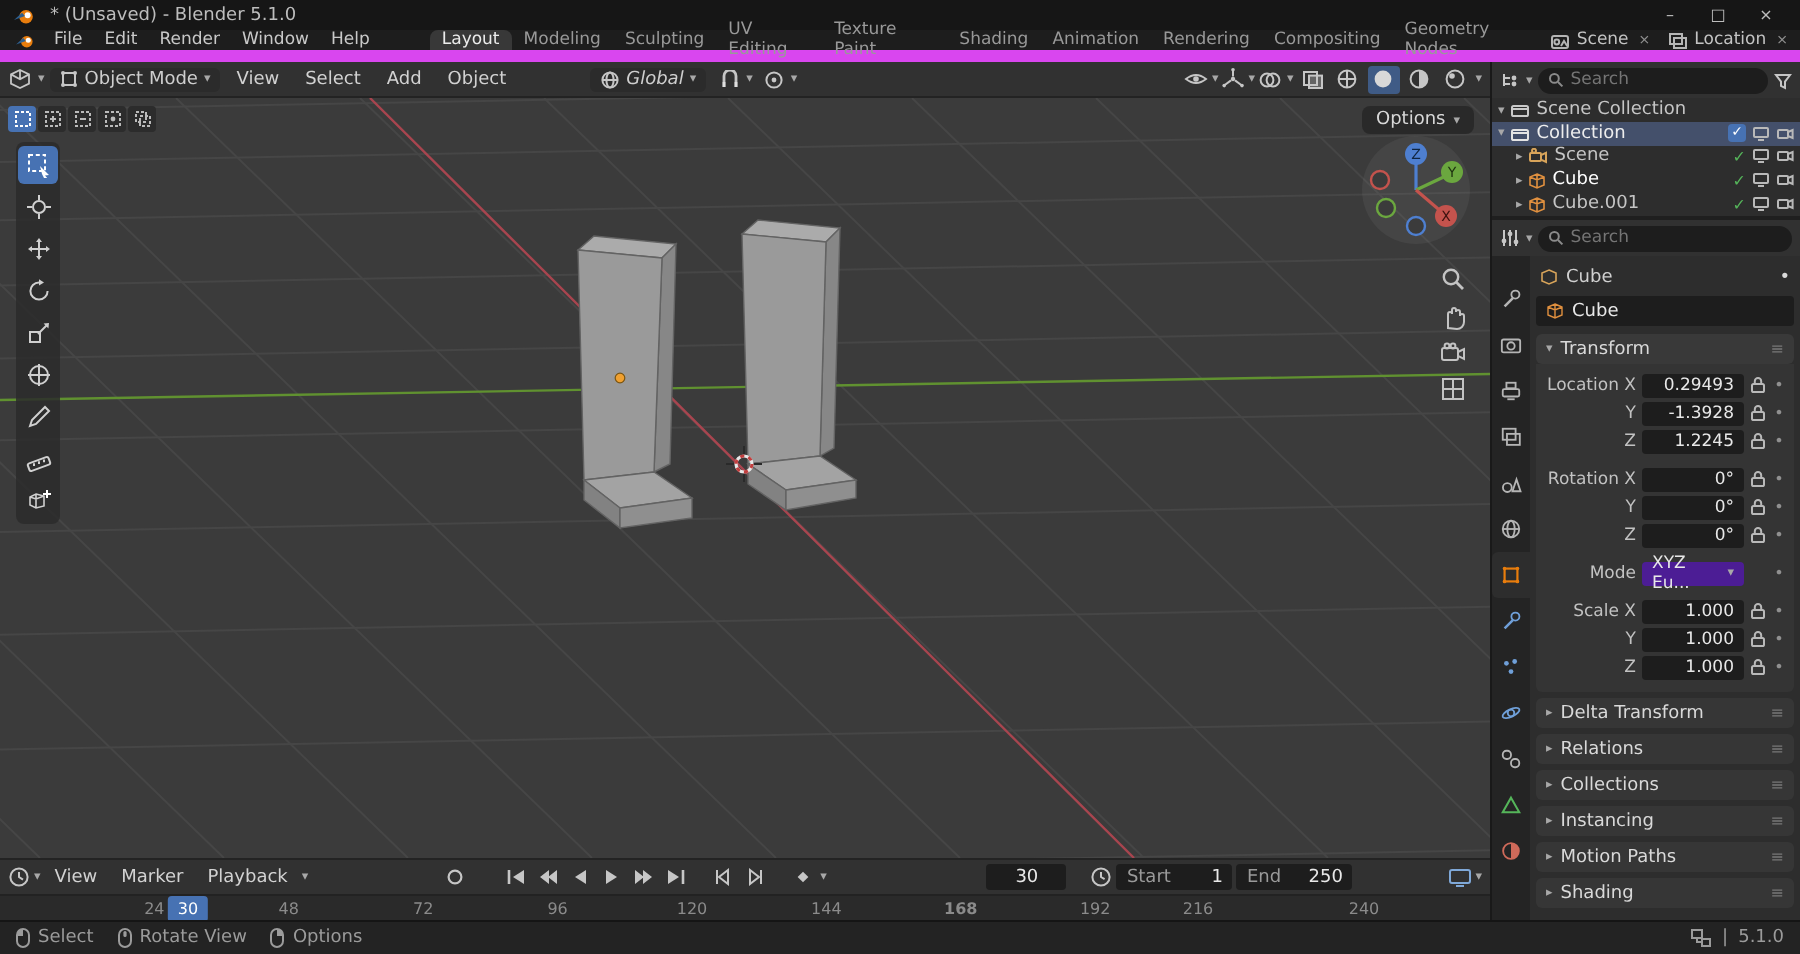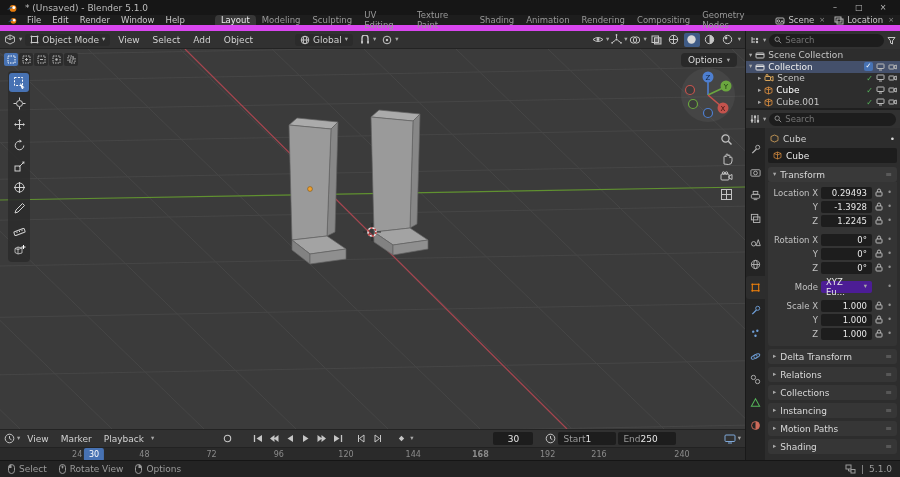--- a/index.html
+++ b/index.html
@@ -48,21 +48,21 @@
   .tool.active{background:var(--c-accent,#4772b3);}
   .gizmo{position:absolute;right:6px;top:14px;}
   .vp-icons{position:absolute;right:12px;top:84px;display:flex;flex-direction:column;gap:6px;align-items:center;}
 
   
   .tl-header{height:18px;background:#313131;border-top:1px solid #232323;display:flex;align-items:center;gap:2px;padding:0 4px;flex:0 0 auto;}
   .tl-transport{display:flex;align-items:center;gap:1px;margin-left:64px;}
   .tbtn{width:15px;height:14px;display:flex;align-items:center;justify-content:center;border-radius:2px;}
   .field{background:#1d1d1d;border-radius:2px;height:13px;display:flex;align-items:center;color:#e8e8e8;padding:0 5px;}
   .frame-field{width:40px;justify-content:center;margin-left:78px;}
-  .se-field{width:58px;justify-content:flex-start;}
+  .se-field{width:58px;justify-content:space-between;}
   .se-field .lab{color:#9a9a9a;}
   .tl-right{margin-left:auto;display:flex;align-items:center;gap:2px;}
   .ruler{height:13px;background:#2a2a2a;border-top:1px solid #222;position:relative;flex:0 0 auto;overflow:hidden;}
   .tick{position:absolute;bottom:1px;transform:translateX(-50%);color:#8b8b8b;font-size:8px;}
   .playhead-line{position:absolute;top:0;bottom:0;width:2px;background:var(--c-accent,#4772b3);}
   .playhead-badge{position:absolute;top:0;transform:translateX(-50%);background:var(--c-accent,#4772b3);color:#fff;font-size:8px;height:13px;line-height:13px;padding:0 5px;border-radius:2px;}
 
   
   .outliner{height:79px;display:flex;flex-direction:column;background:#2d2d2d;overflow:hidden;flex:0 0 auto;border-bottom:2px solid #1f1f1f;}
   .panel-hdr{height:18px;background:#313131;display:flex;align-items:center;gap:3px;padding:0 4px;flex:0 0 auto;}
@@ -193,21 +193,21 @@
               </svg>
           </span>
           <span>Object Mode</span>
           <span class="chev">▾</span>
         </span>
         <span class="hdr-menu">View</span>
         <span class="hdr-menu">Select</span>
         <span class="hdr-menu">Add</span>
         <span class="hdr-menu">Object</span>
 
-        <span class="pill" style="margin-left:34px;">
+        <span class="pill" style="margin-left:34px;font-style:italic;">
           <span class="i">
             <svg width="10" height="10" viewBox="0 0 10 10">
                 <circle cx="5" cy="5" r="3.8" fill="none" stroke="#c6c6c6"></circle>
                 <line x1="1.2" y1="5" x2="8.8" y2="5" stroke="#c6c6c6"></line>
                 <ellipse cx="5" cy="5" rx="1.8" ry="3.8" fill="none" stroke="#c6c6c6"></ellipse>
               </svg>
           </span>
           <span>Global</span>
           <span class="chev">▾</span>
         </span>

